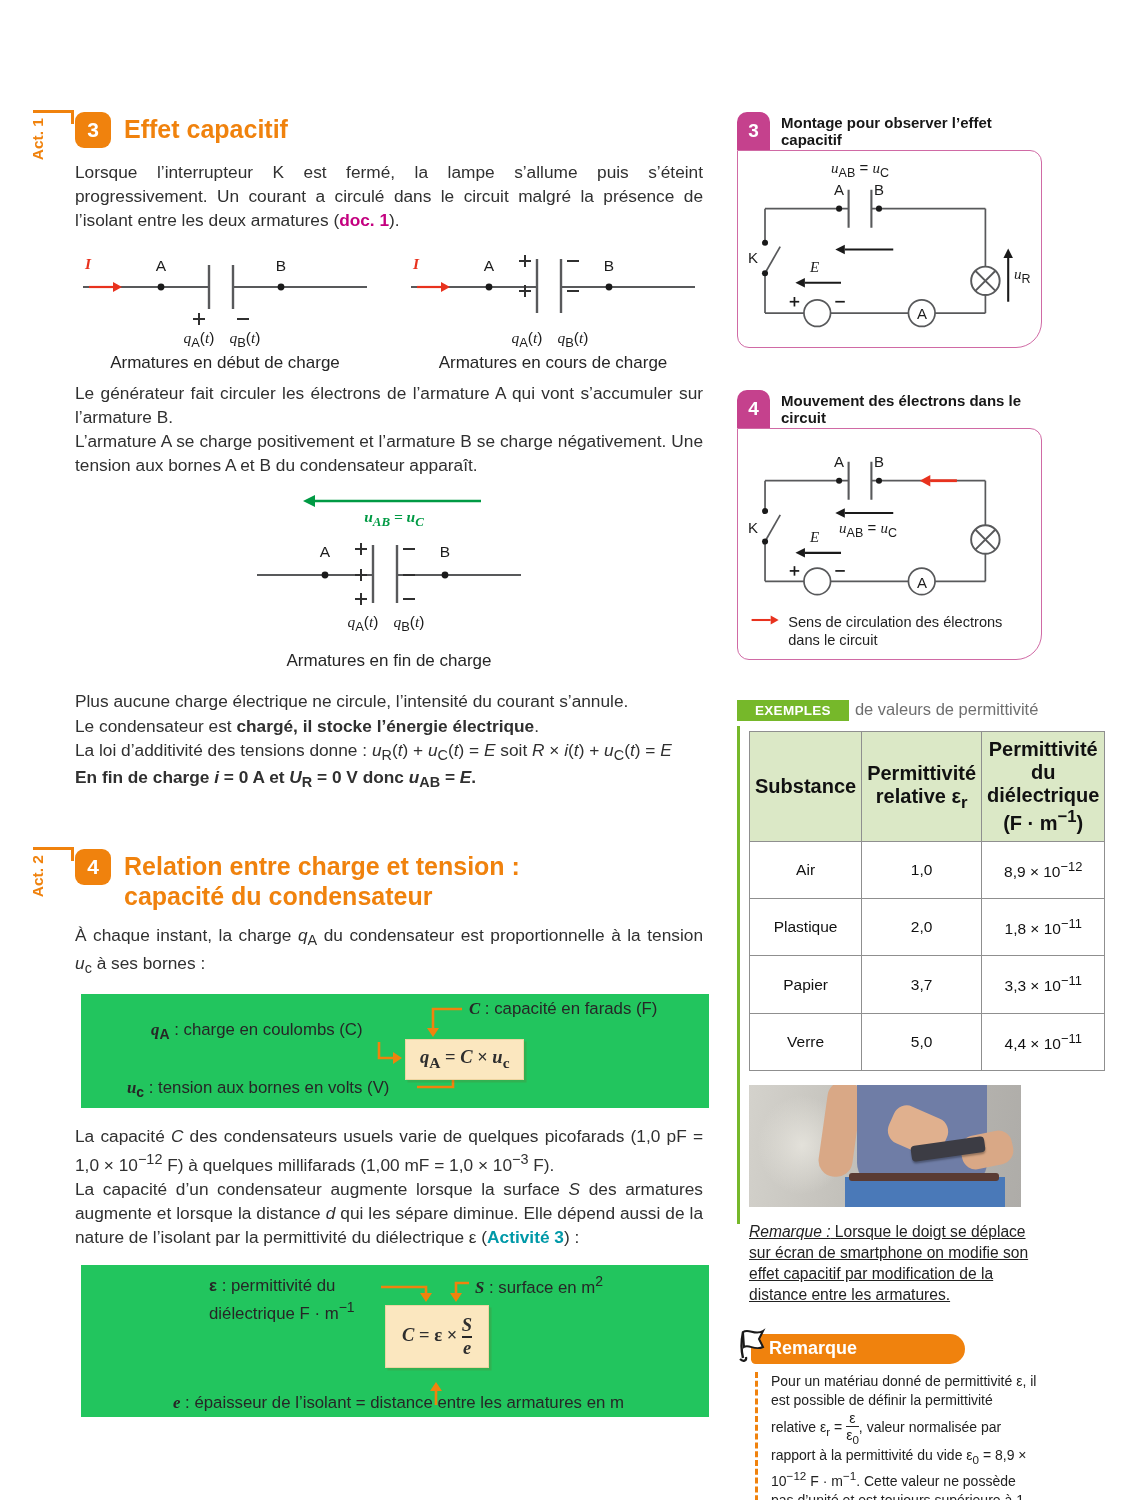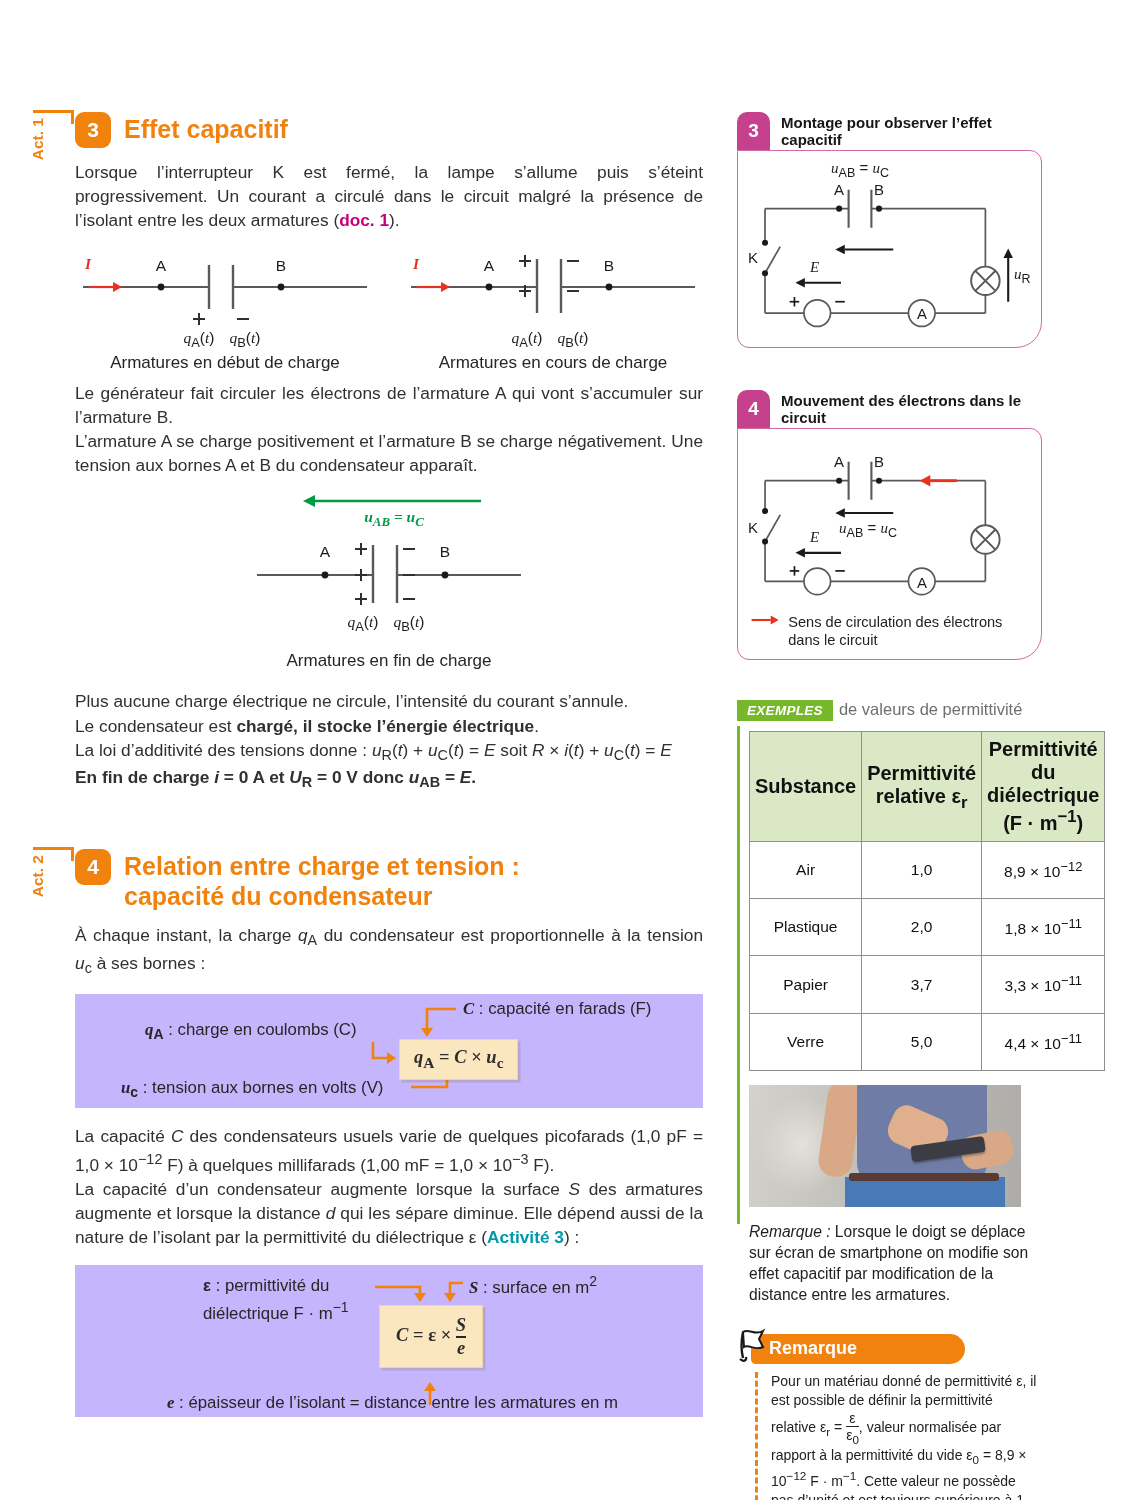--- a/index.html
+++ b/index.html
@@ -23,21 +23,21 @@
   .fig{width:300px;}
   .figbox{position:relative;width:300px;}
   .figcap{text-align:center;font-size:17px;color:#262626;margin-top:2px;}
   .dlabel{position:absolute;font-size:15.5px;color:#1c1c1c;white-space:nowrap;}
   .dlabel i{font-family:"Liberation Serif",serif;}
   .red{color:#e8321e;font-style:italic;font-weight:bold;font-family:"Liberation Serif",serif;}
   .green{color:#009a44;font-style:italic;font-family:"Liberation Serif",serif;font-weight:bold;}
   .ctr{transform:translateX(-50%);}
   .figend{width:300px;margin:10px auto 0 auto;}
   
-  .band{position:relative;background:#c4b5fd;width:628px;margin:16px 0;}
+  .band{position:relative;background:#22c55e;width:628px;margin:16px 6px;}
   .band1{height:114px;}
   .band2{height:152px;}
   .fbox{position:absolute;background:#fbe7bf;border:1px solid #eed5a2;
         box-shadow:2.5px 2.5px 0 rgba(120,90,30,.18);font-size:18.5px;font-weight:bold;
         padding:7px 14px;font-family:"Liberation Serif",serif;}
   .flabel{position:absolute;font-size:16.8px;color:#262626;white-space:nowrap;}
   .flabel i,.fbox i{font-family:"Liberation Serif",serif;}
   .frac{display:inline-block;vertical-align:middle;text-align:center;line-height:1.02;}
   .frac .frbar{display:block;height:1.6px;background:#262626;margin:1px 0;}
   .arrowsvg{position:absolute;inset:0;pointer-events:none;}
@@ -51,40 +51,40 @@
         margin-top:0;}
   .circuit{position:relative;}
   .clabel{position:absolute;font-size:15px;color:#1c1c1c;white-space:nowrap;}
   .clabel i{font-family:"Liberation Serif",serif;}
   .legend{display:flex;gap:8px;align-items:flex-start;margin:6px 0 2px 4px;}
   .legend .txt{font-size:14.6px;line-height:1.25;color:#222;}
   
   .examples{position:relative;margin-top:40px;padding-left:12px;}
   .greenline{position:absolute;left:0;top:26px;width:3px;height:498px;background:#76b82a;}
   .ex-tagrow{margin-left:-12px;white-space:nowrap;}
-  .ex-tag{background:#76b82a;color:#fff;font-weight:bold;font-size:13.5px;padding:3px 10px;letter-spacing:.3px;font-style:italic;}
+  .ex-tag{background:#76b82a;color:#fff;font-weight:bold;font-size:13.5px;padding:3px 18px;letter-spacing:.3px;}
   .ex-cap{color:#6f6f6f;font-size:16.5px;margin-left:6px;}
   table.perm{border-collapse:collapse;margin-top:12px;}
   table.perm th,table.perm td{border:1px solid #8f8f8f;text-align:center;}
   table.perm th{background:#dbe8c6;font-size:20px;line-height:1.15;padding:6px 5px;color:#111;}
   table.perm td{font-size:15.5px;padding:17px 5px;color:#111;}
   .c-sub{width:84px;}.c-er{width:88px;}.c-perm{width:116px;}
   
   .photo{position:relative;width:272px;height:122px;margin-top:14px;overflow:hidden;
          background:linear-gradient(100deg,#d4d2cc 0%,#c2c0ba 40%,#b9b7b2 60%,#aeaca8 100%);}
   .photo .wallspot{position:absolute;left:8px;top:10px;width:90px;height:100px;border-radius:50%;
          background:radial-gradient(#e3e1da,transparent 70%);}
   .photo .shirt{position:absolute;left:108px;top:0;width:130px;height:100px;background:#6f7da6;border-radius:0 0 22px 22px;}
   .photo .jeans{position:absolute;left:96px;top:92px;width:160px;height:30px;background:#4a79b8;}
   .photo .belt{position:absolute;left:100px;top:88px;width:150px;height:8px;background:#5a3b33;border-radius:3px;}
   .photo .arm-l{position:absolute;left:74px;top:-4px;width:34px;height:96px;background:#d9a886;border-radius:16px;transform:rotate(8deg);}
   .photo .hand-r{position:absolute;left:212px;top:48px;width:52px;height:34px;background:#d9a886;border-radius:14px;transform:rotate(-12deg);}
   .photo .hand-l{position:absolute;left:140px;top:26px;width:58px;height:40px;background:#e0b08e;border-radius:14px;transform:rotate(24deg);}
   .photo .phone{position:absolute;left:162px;top:56px;width:74px;height:16px;background:#3c3c44;border-radius:4px;transform:rotate(-8deg);box-shadow:0 2px 2px rgba(0,0,0,.3);}
-  .photo-note{font-size:15.6px;line-height:1.34;color:#222;width:288px;text-align:left;}
+  .photo-note{font-size:15.6px;line-height:1.34;color:#222;width:288px;text-align:left;text-decoration:underline;}
   
   .remark{position:relative;margin-top:28px;}
   .remark-title{position:relative;margin-left:14px;width:196px;height:30px;background:#f0820d;
         border-radius:5px 16px 16px 5px;color:#fff;font-weight:bold;font-size:18px;
         display:flex;align-items:center;padding-left:18px;}
   .flag{position:absolute;left:-16px;top:-8px;}
   .remark-body{margin:8px 0 0 18px;border-left:3px dashed #f0820d;padding-left:13px;
         font-size:14px;line-height:1.38;color:#222;width:268px;}
   .remark-body .frac .frbar{height:1.3px;}
   

